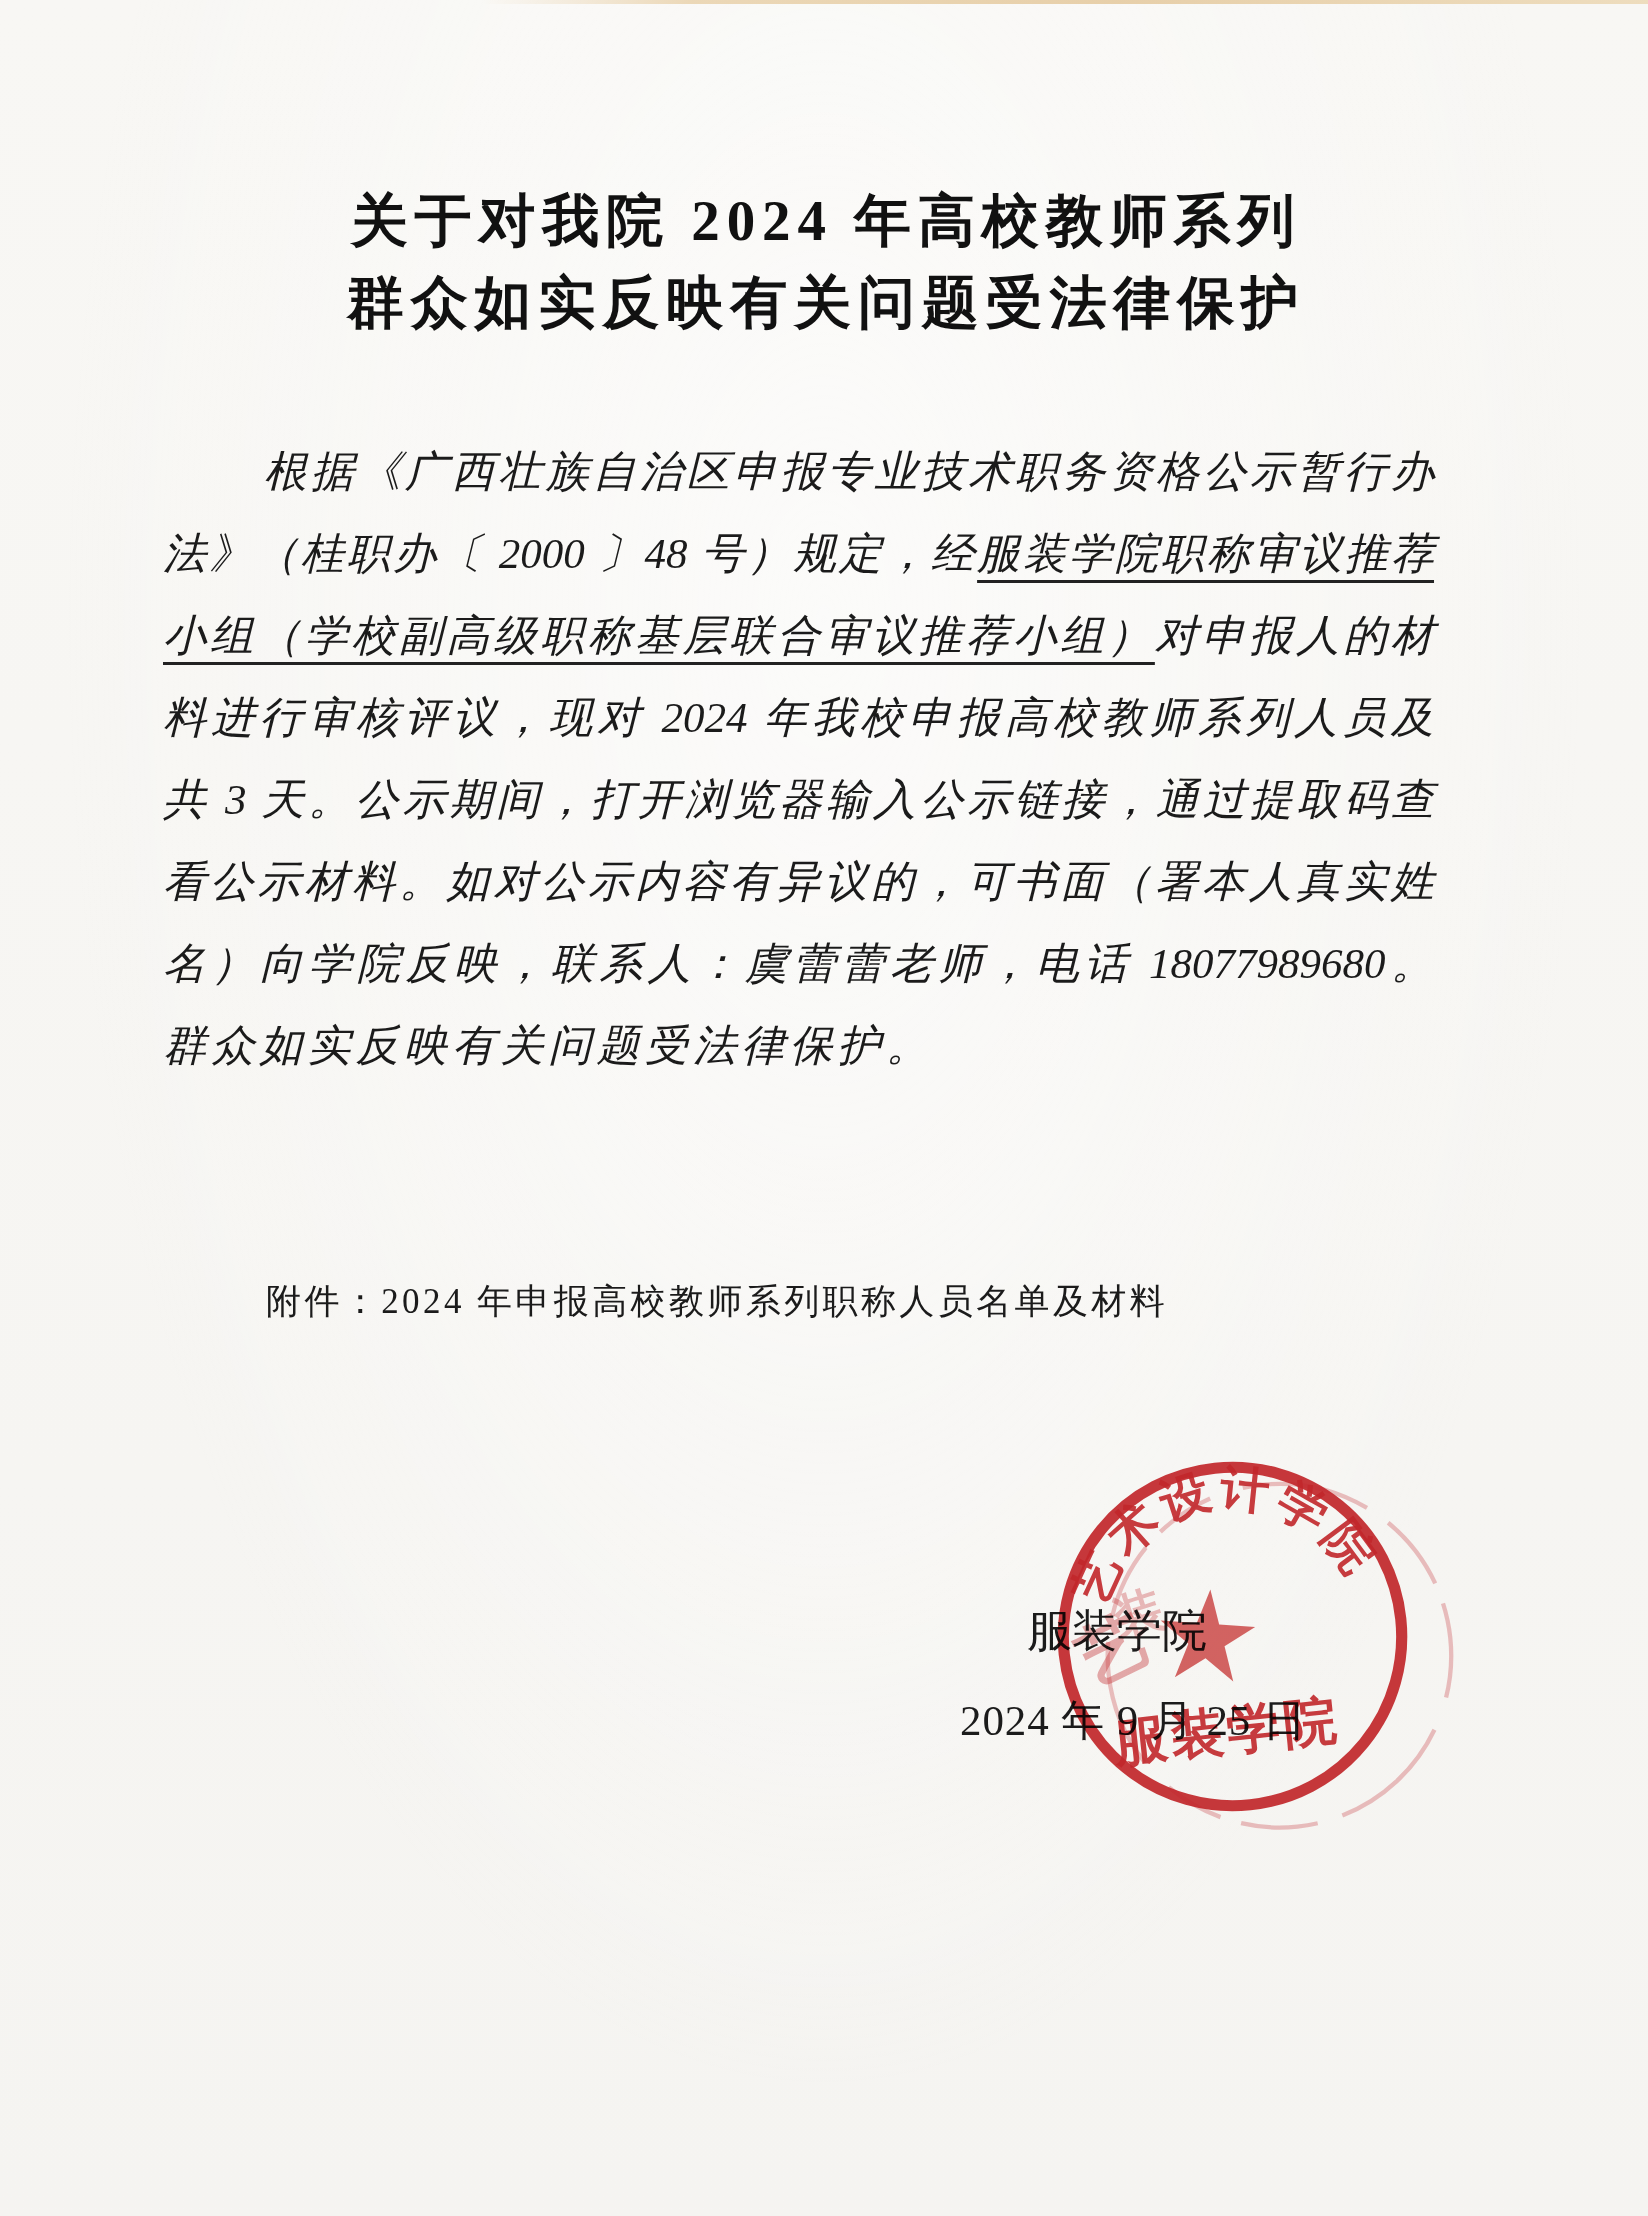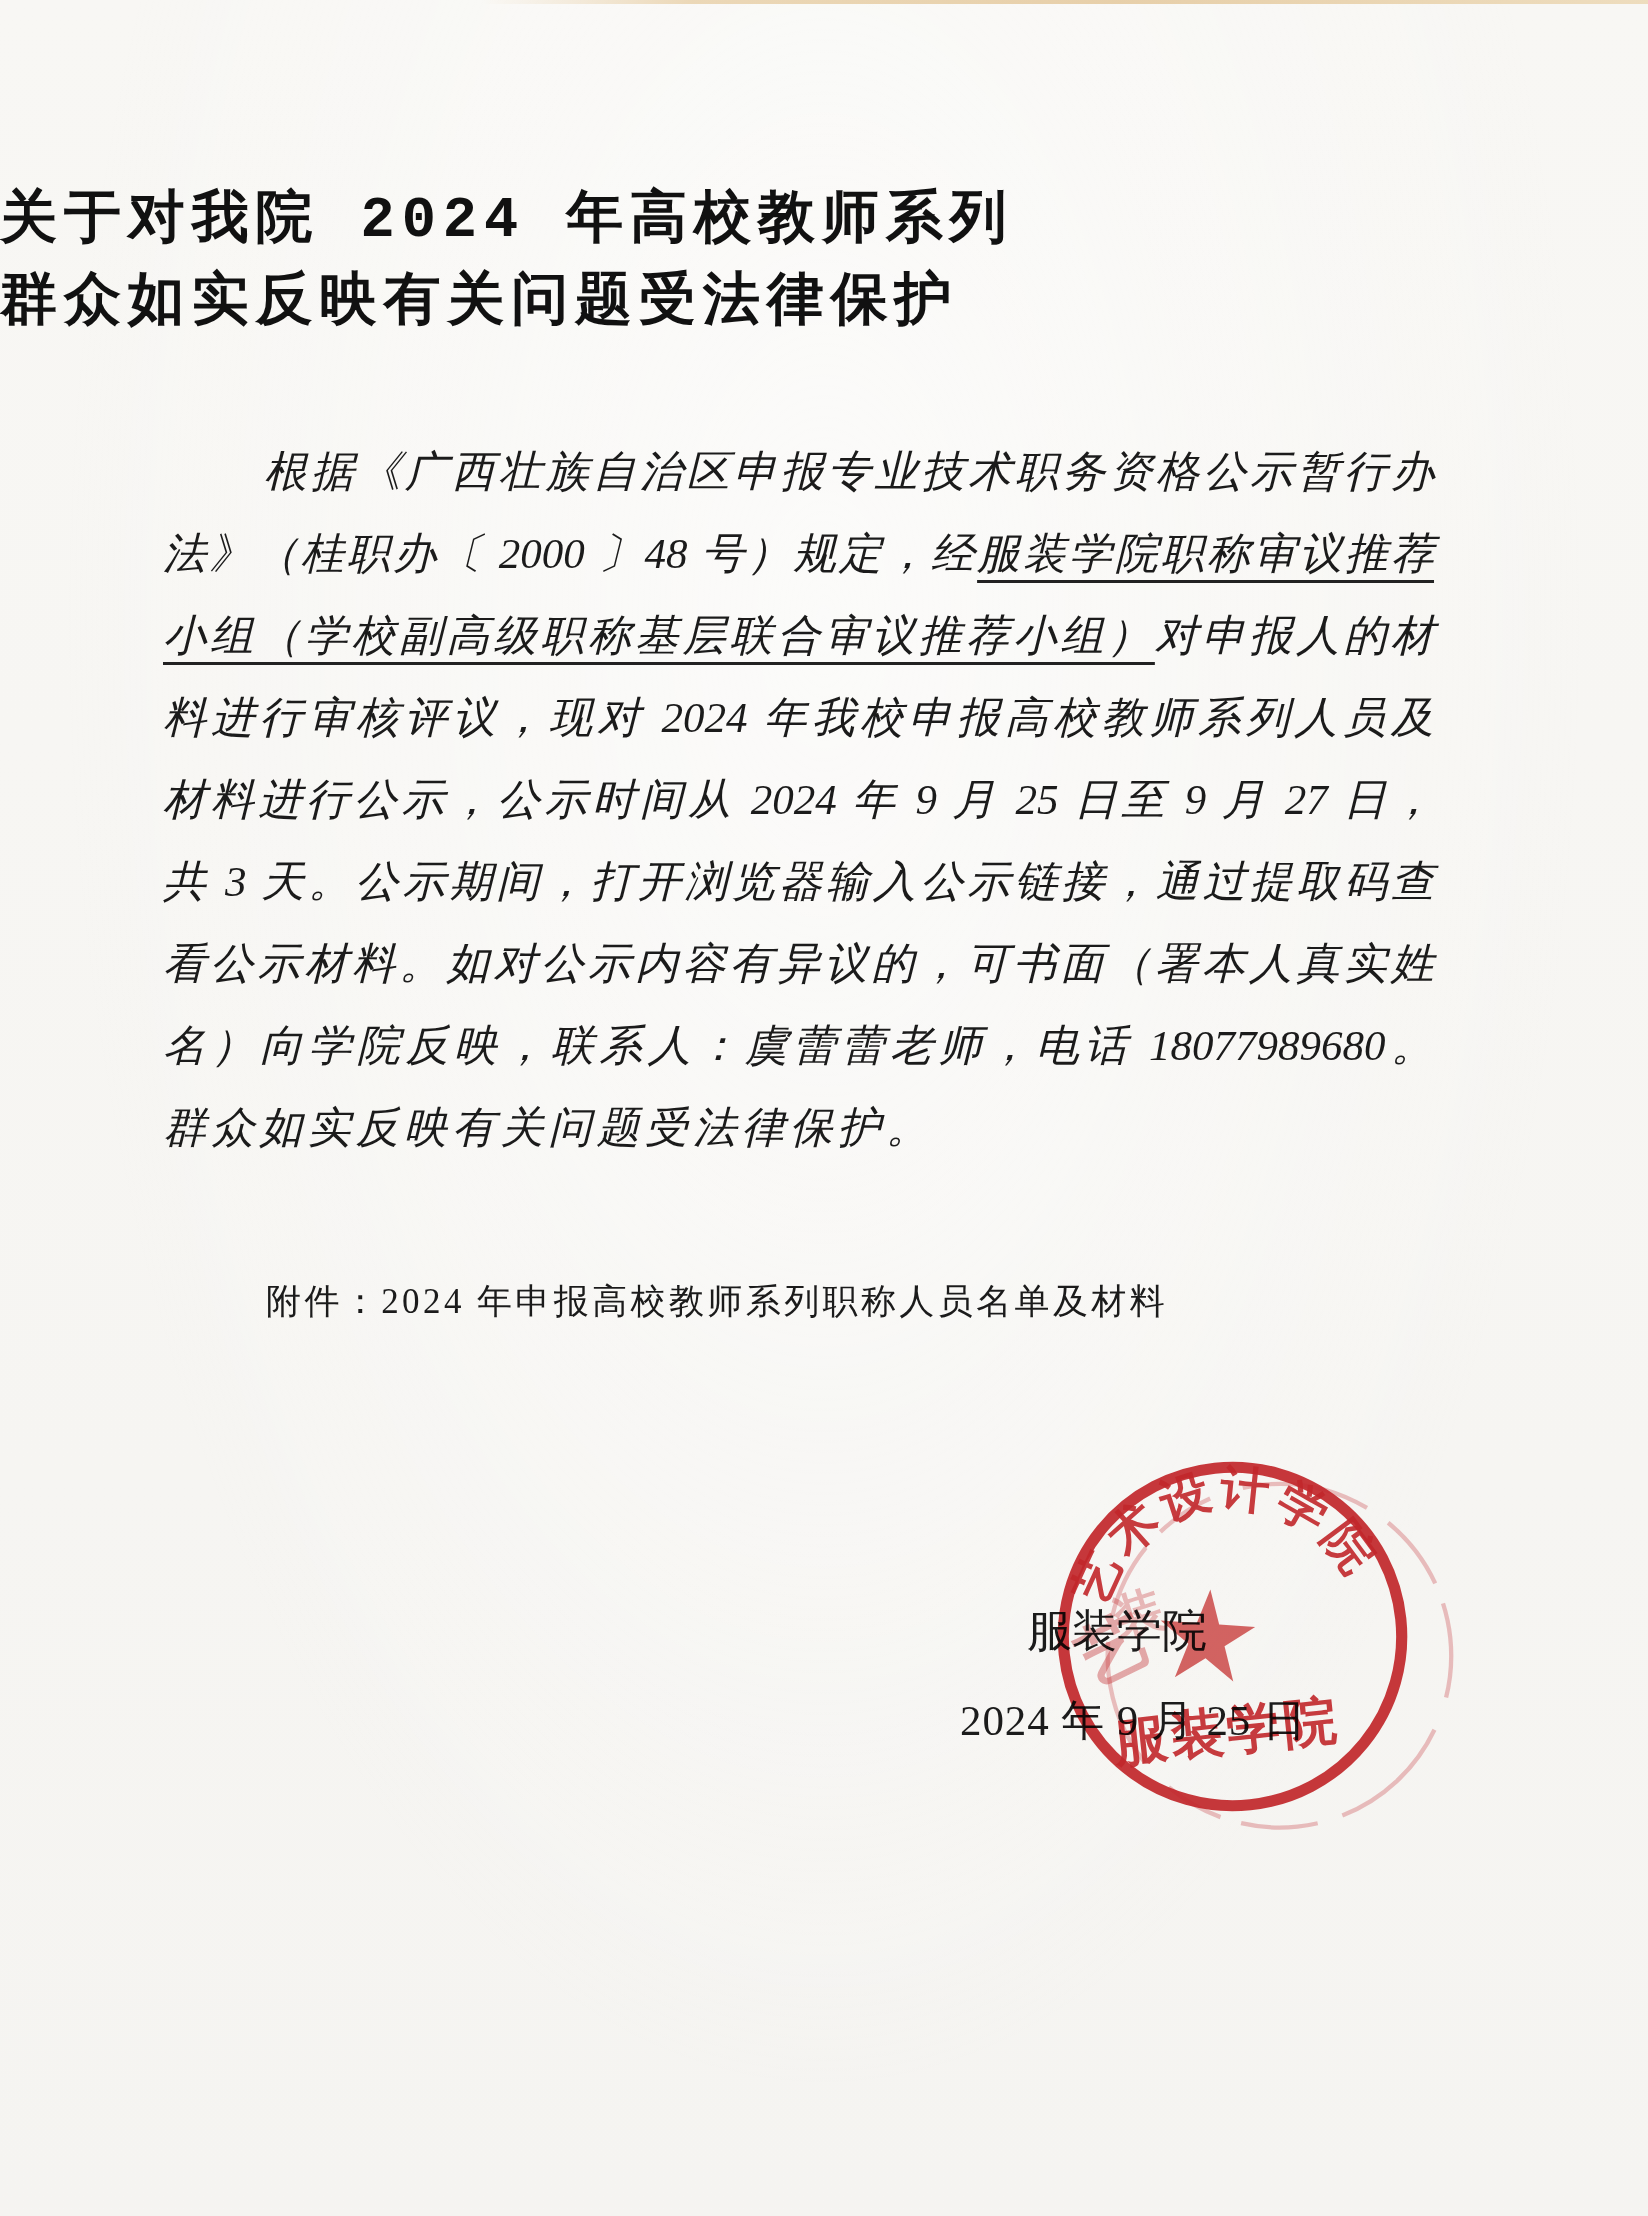--- a/index.html
+++ b/index.html
@@ -13,27 +13,28 @@
     color: #1b1b1b;
     font-family: "Liberation Serif", serif;
   }
   .edge-strip {
     position: absolute; top: 0; left: 481px; width: 1167px; height: 4.3px;
     background: linear-gradient(90deg, rgba(233,210,172,0) 0%, #e9d2ac 18%, #e4c89c 55%, #ecd8b4 100%);
     opacity: .85;
   }
   .doc-title {
     position: absolute; top: 180px; left: 0; width: 1612px;
-    text-align: left;
-    font-family: Liberation Mono, monospace;
+    text-align: center;
+    font-family: Liberation Serif, serif;
     font-weight: bold;
     font-size: 57px;
     line-height: 82px;
     letter-spacing: 6.9px;
     color: #111;
+    padding-left: 20px;
   }
   .body-text {
     position: absolute; left: 163px; top: 431px; width: 1271px;
     font-size: 43px;
     line-height: 82px;
     text-justify: inter-character;
   }
   .line { text-align: justify; text-align-last: justify; font-style: italic; }
   .line.indent { padding-left: 101px; }
   .line.last { text-align: right; text-align-last: left; letter-spacing: 5.2px; }
@@ -74,21 +75,20 @@
 <div class="doc-title">
   <div>关于对我院 2024 年高校教师系列</div>
   <div>群众如实反映有关问题受法律保护</div>
 </div>
 
 <div class="body-text">
   <div class="line indent">根据《广西壮族自治区申报专业技术职务资格公示暂行办</div>
   <div class="line"><span>法》（桂职办〔 2000 〕48 号）规定，经</span><span class="u">服装学院职称审议推荐</span></div>
   <div class="line"><span class="u">小组（学校副高级职称基层联合审议推荐小组）</span><span>对申报人的材</span></div>
   <div class="line">料进行审核评议，现对 2024 年我校申报高校教师系列人员及</div>
-  <div class="line">材料进行公示，公示时间从 2024 年 9 月 25 日至 9 月 27 日，</div>
   <div class="line">共 3 天。公示期间，打开浏览器输入公示链接，通过提取码查</div>
   <div class="line">看公示材料。如对公示内容有异议的，可书面（署本人真实姓</div>
   <div class="line">名）向学院反映，联系人：虞蕾蕾老师，电话 18077989680。</div>
   <div class="line last">群众如实反映有关问题受法律保护。</div>
 </div>
 
 <div class="attachment-line">附件：2024 年申报高校教师系列职称人员名单及材料</div>
 
 <div class="sig-org">服装学院</div>
 <div class="sig-date">2024 年 9 月 25 日</div>

